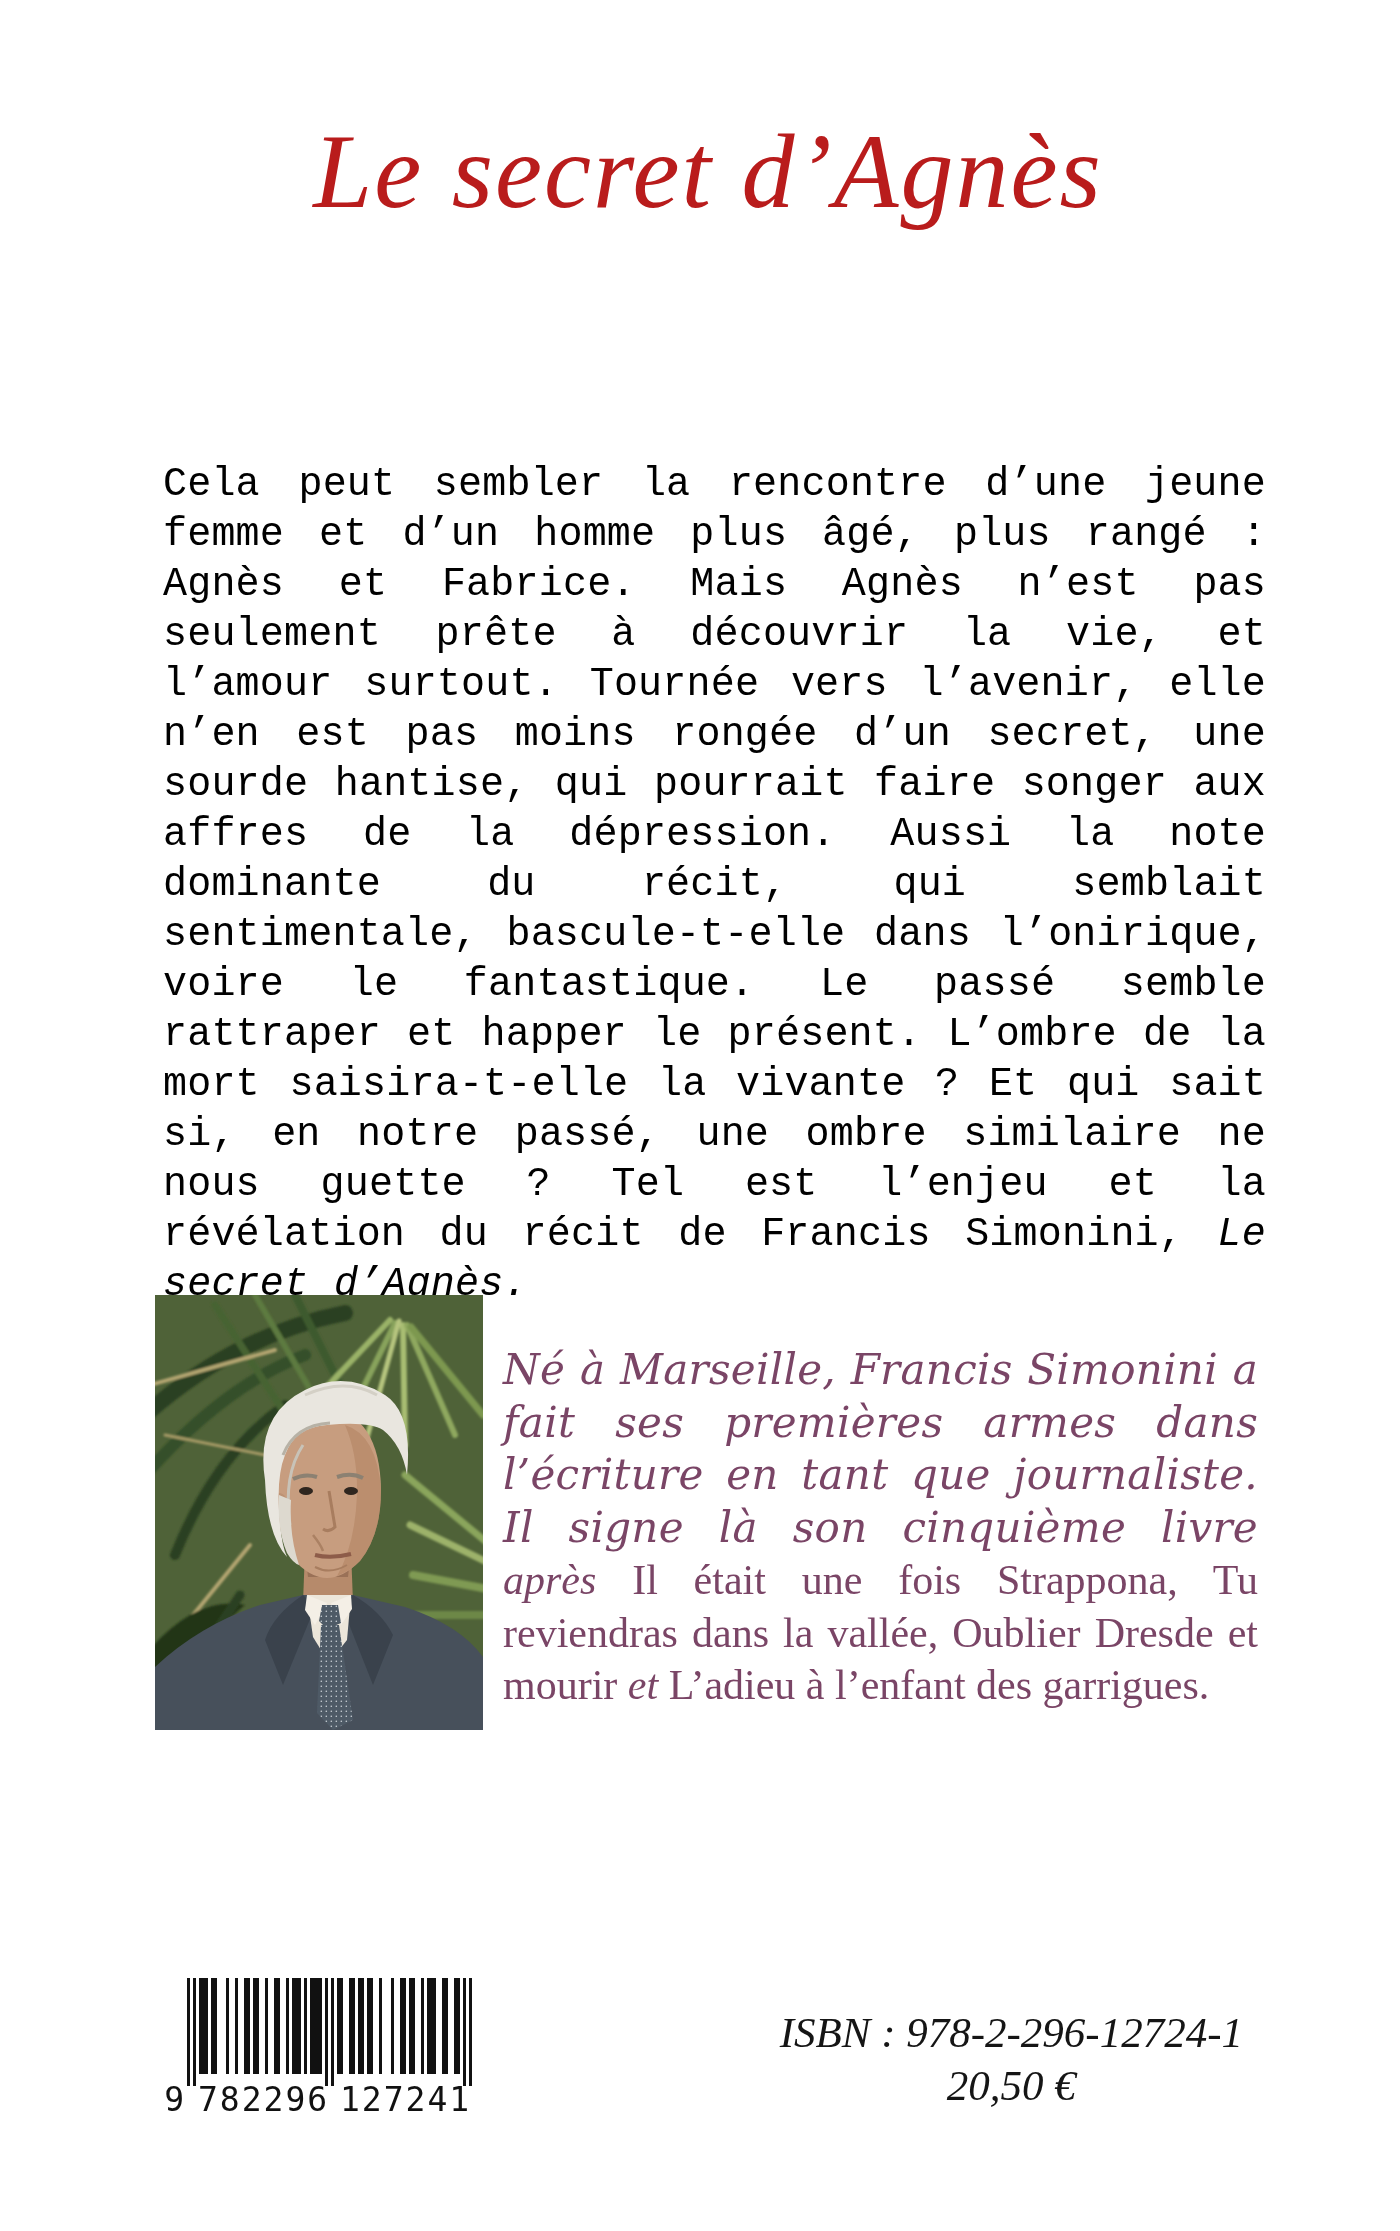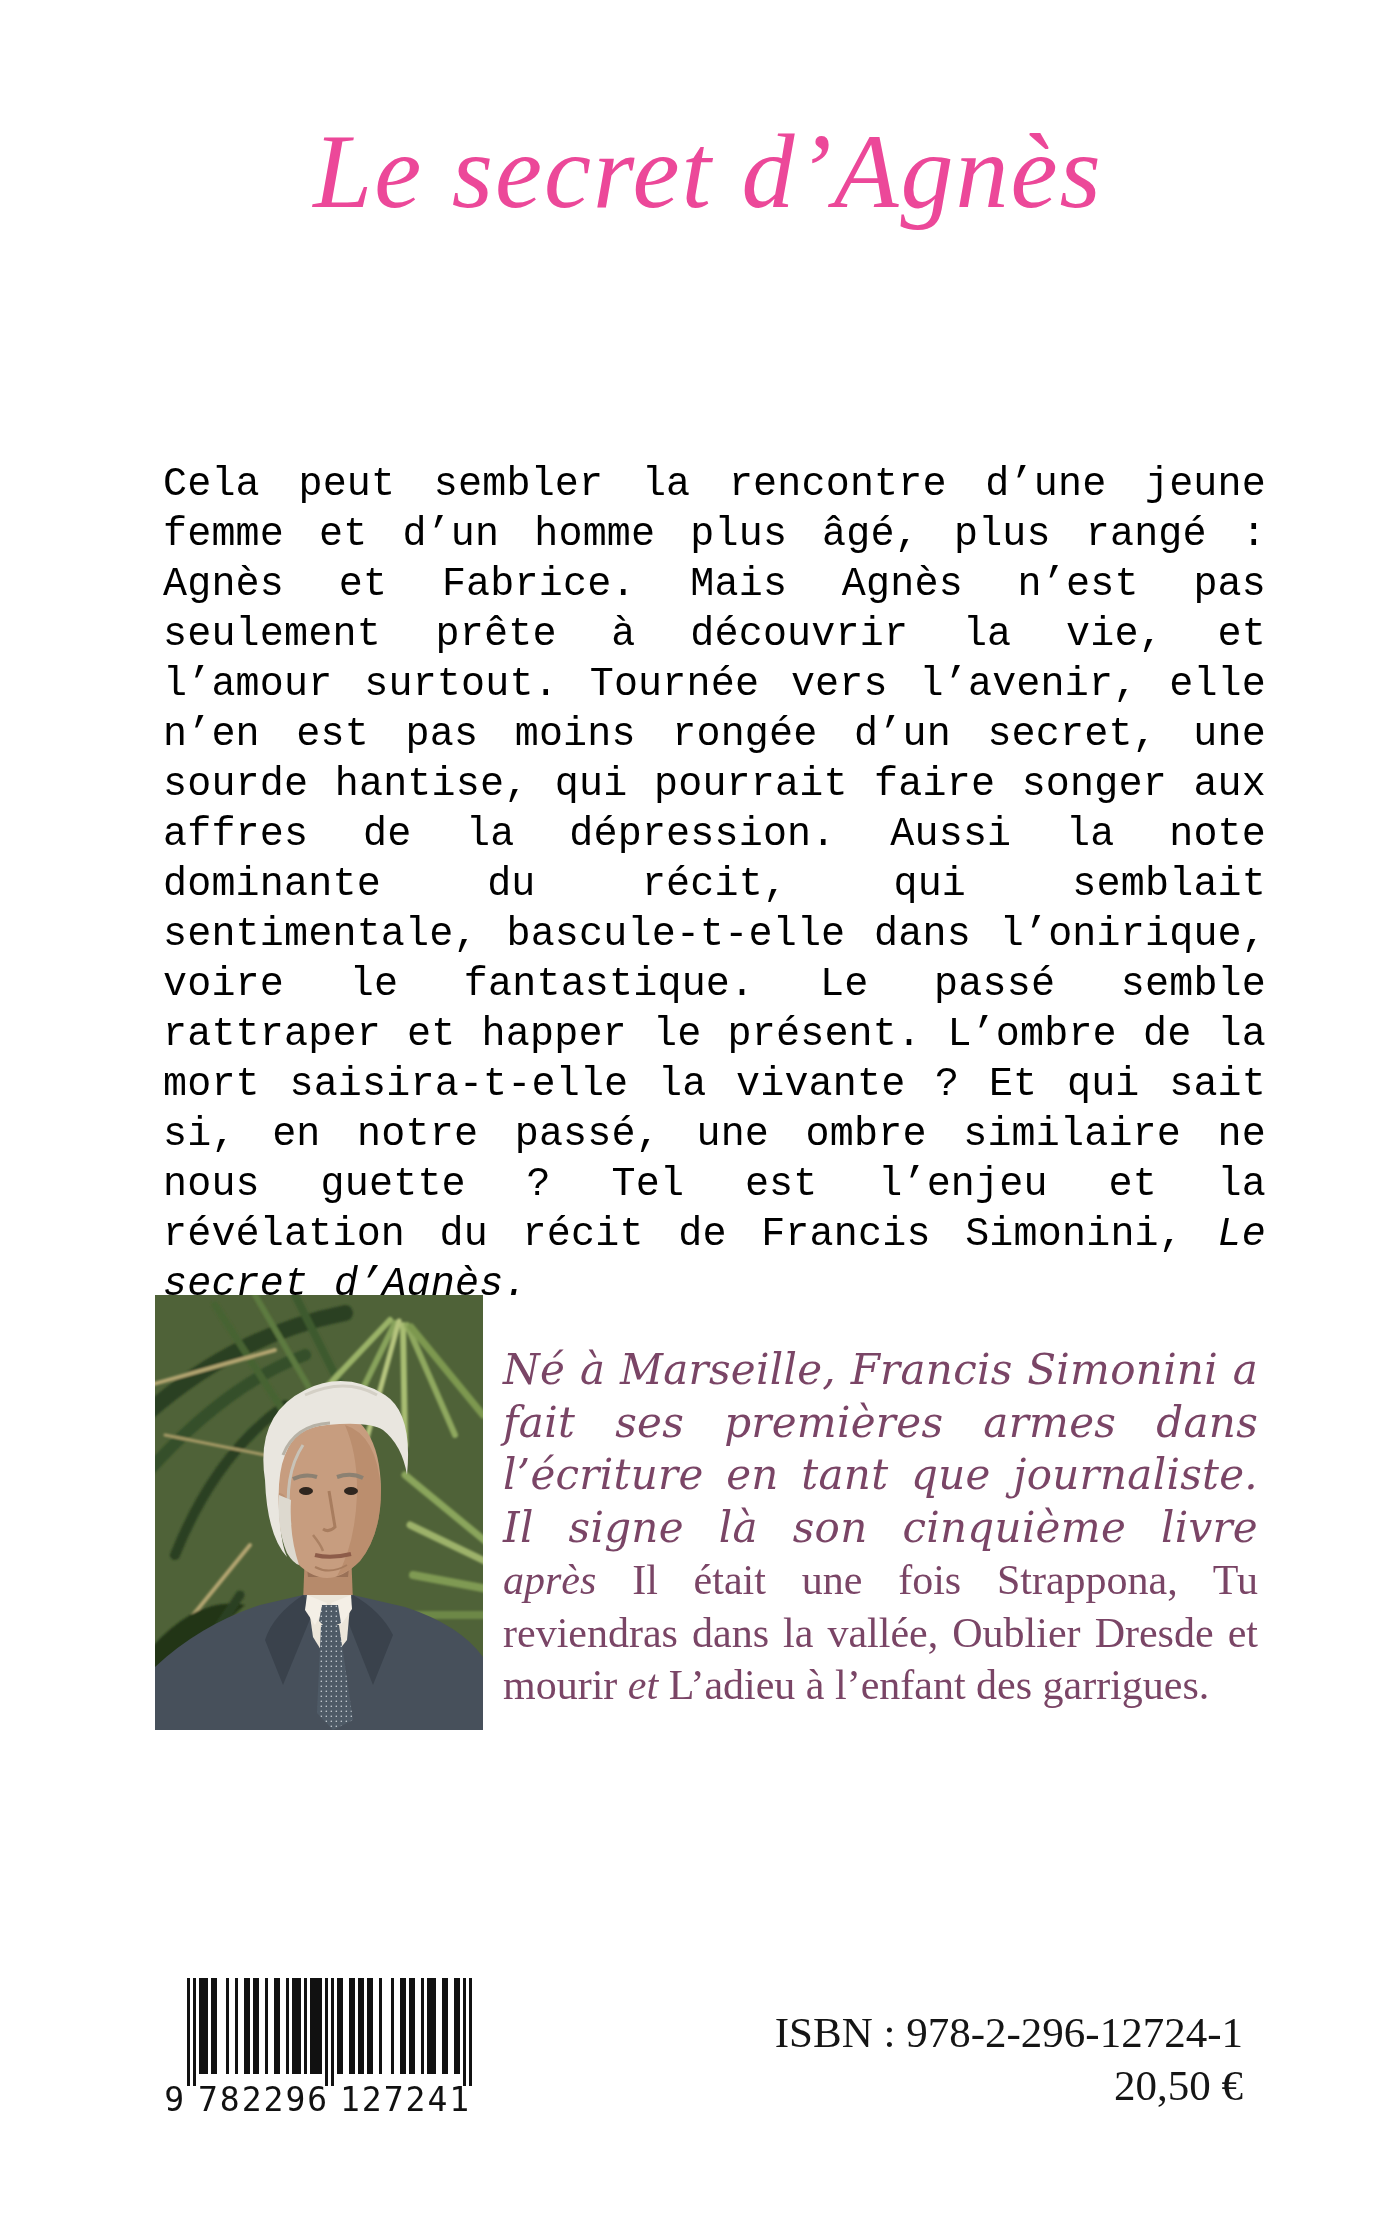--- a/index.html
+++ b/index.html
@@ -10,21 +10,21 @@
     font-family:"Liberation Serif", serif;
     overflow:hidden;
   }
   
   .title{
     position:absolute;left:16px;right:0;top:106px;
     margin:0;text-align:center;
     font-style:italic;font-weight:normal;
     font-size:106px;line-height:1.25;
     letter-spacing:2px;
-    color:#ec4899;
+    color:#b91c1c;
   }
   
   .synopsis{
     position:absolute;left:155px;top:452px;width:1103px;
     margin:8px;text-align:justify;
     font-size:40px;line-height:50px;
     letter-spacing:0.2px;word-spacing:1.5px;
     color:#000000;
     font-family:Liberation Mono, monospace;
   }
@@ -52,22 +52,22 @@
     position:absolute;top:102px;
     font-family:"DejaVu Sans Mono", monospace;
     font-size:33px;line-height:40px;color:#111111;
   }
   .bc-prefix{left:0;width:38px;text-align:right;}
   .bc-left{left:52px;width:124px;text-align:left;letter-spacing:2px;}
   .bc-right{left:194px;width:124px;text-align:center;letter-spacing:2px;}
   
   .pricing{
     position:absolute;right:157px;top:2006px;
-    text-align:right;color:#151515;
-    font-size:43px;line-height:53px;
+    text-align:center;color:#151515;
+    font-size:43px;line-height:53px;font-style:italic;
   }
 </style>
 </head>
 <body>
 
 <div class="cover">
 
   <h1 class="title">Le secret d’Agnès</h1>
 
   <p class="synopsis"><span>Cela peut sembler la rencontre d’une jeune femme et d’un homme plus âgé, plus rangé&nbsp;: Agnès et Fabrice. Mais Agnès n’est pas seulement prête à découvrir la vie, et l’amour surtout. Tournée vers l’avenir, elle n’en est pas moins rongée d’un secret, une sourde hantise, qui pourrait faire songer aux affres de la dépression. Aussi la note dominante du récit, qui semblait sentimentale, bascule-t-elle dans l’onirique, voire le fantastique. Le passé semble rattraper et happer le présent. L’ombre de la mort saisira-t-elle la vivante&nbsp;? Et qui sait si, en notre passé, une ombre similaire ne nous guette&nbsp;? Tel est l’enjeu et la révélation du récit de Francis Simonini, </span><em>Le secret d’Agnès.</em></p>

